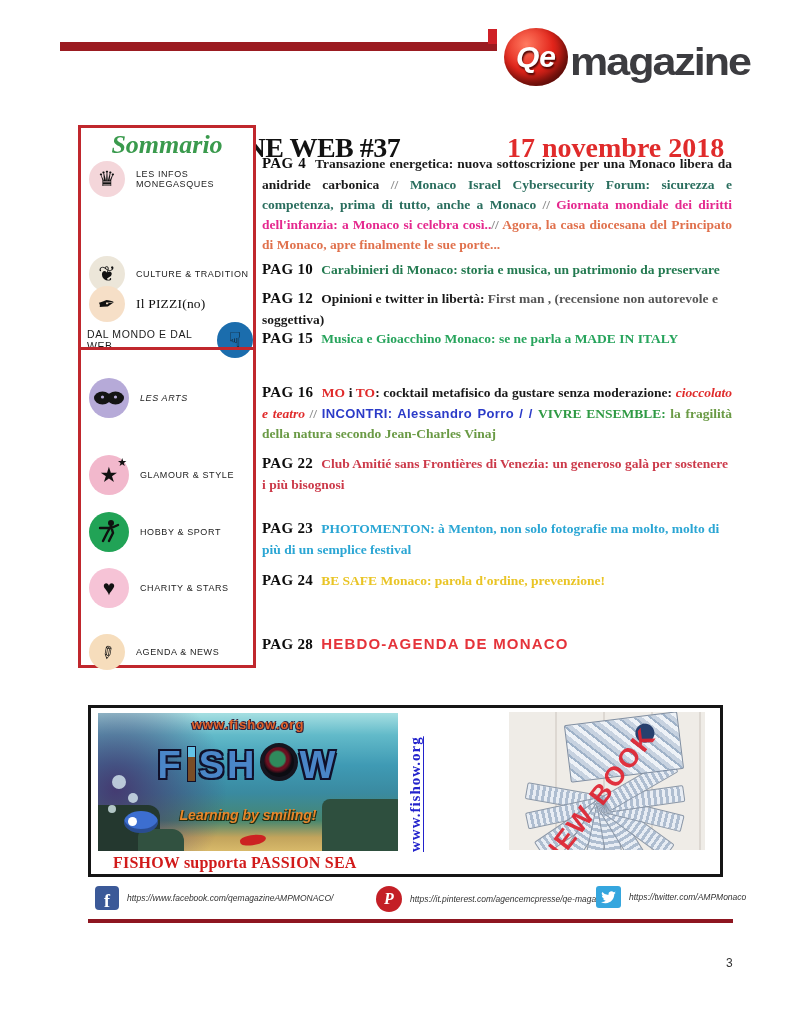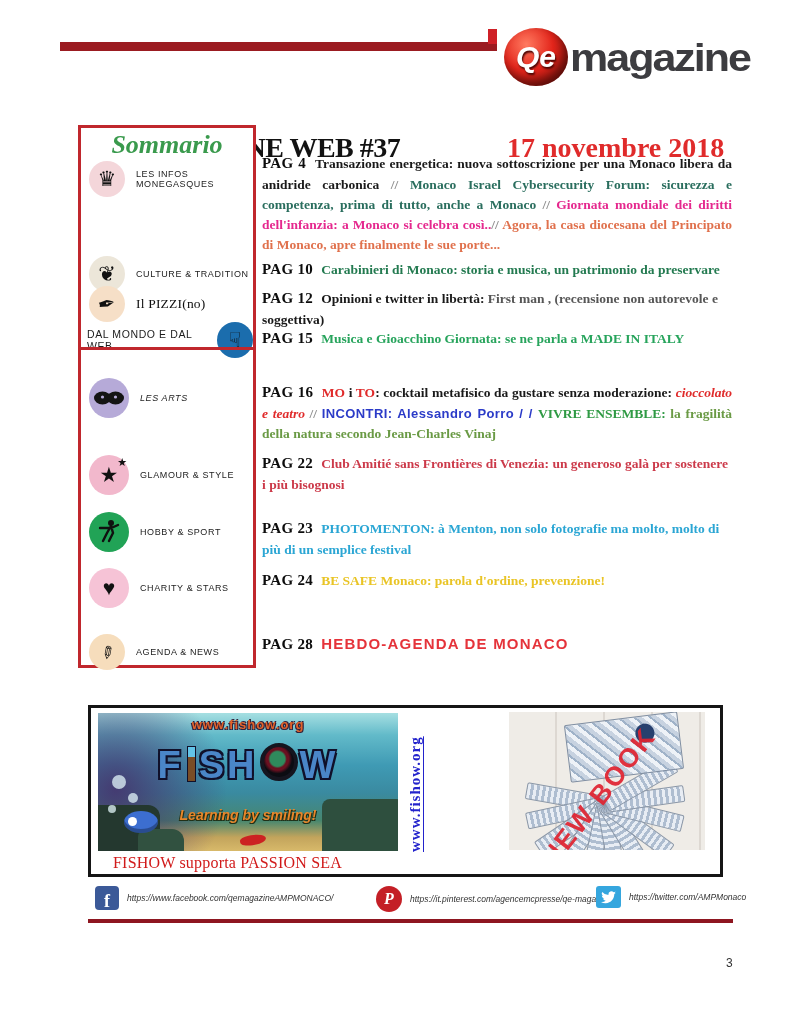--- a/index.html
+++ b/index.html
@@ -1,21 +1,21 @@
 <!DOCTYPE html>
 <html><head>
 <meta charset="utf-8">
 <style>
   html,body{margin:0;padding:0;background:#fff;}
   .page{position:relative;width:791px;height:1024px;margin:0 auto;background:#fff;
         font-family:"Liberation Serif",serif;overflow:hidden;}
 
   
   .topbar{position:absolute;left:60px;top:42px;width:437px;height:9px;background:#9b1b21;}
-  .logo{position:absolute;left:504px;top:28px;display:flex;align-items:center;}
+  .logo{position:absolute;left:504px;top:28px;display:flex;align-items:flex-end;}
   .logo-chip{position:absolute;left:488px;top:29px;width:9px;height:15px;background:#cf2027;}
   .logo-oval{width:64px;height:58px;border-radius:50%;
       background:radial-gradient(circle at 35% 28%,#ff7a60 0%,#e3251b 45%,#7c0d08 100%);
       display:flex;align-items:center;justify-content:center;
       box-shadow:inset -4px -6px 10px rgba(0,0,0,.45);}
   .logo-oval span{color:#fff;font-family:"Liberation Sans",sans-serif;font-weight:bold;
       font-style:italic;font-size:30px;text-shadow:1px 2px 2px #4a0503;}
   .logo-name{font-family:"Liberation Sans",sans-serif;font-weight:bold;color:#3c3c40;
       font-size:43px;letter-spacing:-2px;margin-left:2px;transform:scaleY(.92);}
   .page-title{position:absolute;left:82px;top:132px;font-size:28px;font-weight:bold;
@@ -102,21 +102,21 @@
       font-family:"Liberation Sans",sans-serif;font-weight:bold;font-size:38px;color:#4a86c8;
       letter-spacing:3px;text-shadow:2px 2px 0 #10102a,-2px 2px 0 #10102a,2px -2px 0 #10102a,-2px -2px 0 #10102a;}
   .brush{display:inline-block;width:7px;height:34px;margin:0 3px;vertical-align:-4px;
       background:linear-gradient(180deg,#63c4e8 0 30%,#7a4d26 30% 100%);border:1px solid #10102a;}
   .lens{display:inline-block;width:30px;height:30px;border-radius:50%;vertical-align:-3px;
       margin:0 2px;border:4px solid #15151f;
       background:radial-gradient(circle at 45% 40%,#2f8a5c 0 30%,#6a1020 38% 46%,#0c0c12 60%);}
   .fishow-tag{position:absolute;left:0;bottom:28px;width:100%;text-align:center;
       font-family:"Liberation Sans",sans-serif;font-weight:bold;font-style:italic;font-size:14px;
       color:#e8862a;text-shadow:1px 1px 0 #203018,-1px 1px 0 #203018;}
-  .fishow-caption{position:absolute;left:22px;top:146px;font-size:16px;font-weight:normal;
+  .fishow-caption{position:absolute;left:22px;top:146px;font-size:16px;font-weight:bold;
       color:#d11a1a;letter-spacing:.2px;}
   .fishow-side{position:absolute;left:316px;top:8px;height:136px;display:flex;align-items:center;
       writing-mode:vertical-rl;transform:rotate(180deg);
       font-size:15px;font-weight:bold;color:#2323cc;text-decoration:underline;letter-spacing:1px;}
   .bookpanel{position:absolute;left:418px;top:4px;width:196px;height:138px;overflow:hidden;
       background:repeating-linear-gradient(90deg,#efece7 0 46px,#ddd8d2 46px 48px),
                  repeating-linear-gradient(0deg,rgba(0,0,0,0) 0 44px,rgba(0,0,0,.06) 44px 46px),#efece7;}
   .bk{position:absolute;left:96px;top:84px;width:78px;height:15px;border-radius:2px;
       transform-origin:0 50%;border:1px solid #8a97a8;
       background:repeating-linear-gradient(90deg,#aebdd0 0 3px,#e8edf4 3px 6px);}
@@ -240,21 +240,21 @@
           <span class="pencil-glyph">✏</span>
         </span>
       <span class="slabel">AGENDA &amp; NEWS</span>
     </div>
   </div>
 
   <div class="toc">
       <div class="entry e-pag4"><span class="pag">PAG 4 </span><span class="sg-black">Transazione energetica: nuova sottoscrizione per una Monaco libera da anidride carbonica </span><span class="sg-slash">// </span><span class="sg-teal">Monaco Israel Cybersecurity Forum: sicurezza e competenza, prima di tutto, anche a Monaco </span><span class="sg-slash">// </span><span class="sg-magenta">Giornata mondiale dei diritti dell'infanzia: a Monaco si celebra così..</span><span class="sg-slash">// </span><span class="sg-coral">Agora, la casa diocesana del Principato di Monaco, apre finalmente le sue porte...</span></div>
       <div class="entry e-pag10"><span class="pag">PAG 10 </span><span class="sg-greendark">Carabinieri di Monaco: storia e musica, un patrimonio da preservare</span></div>
       <div class="entry e-pag12"><span class="pag">PAG 12 </span><span class="sg-black">Opinioni e twitter in libertà: </span><span class="sg-gray">First man , (recensione non autorevole e </span><span class="sg-black">soggettiva)</span></div>
-      <div class="entry e-pag15"><span class="pag">PAG 15 </span><span class="sg-greenmid">Musica e Gioacchino Giornata: se ne parla a MADE IN ITALY</span></div>
+      <div class="entry e-pag15"><span class="pag">PAG 15 </span><span class="sg-greenmid">Musica e Gioacchino Monaco: se ne parla a MADE IN ITALY</span></div>
       <div class="entry e-pag16"><span class="pag">PAG 16 </span><span class="sg-red">MO</span><span class="sg-black"> i </span><span class="sg-red">TO</span><span class="sg-black">: cocktail metafisico da gustare senza moderazione: </span><span class="sg-redital">cioccolato e teatro </span><span class="sg-slash">// </span><span class="sg-bluesans">INCONTRI: Alessandro Porro / / </span><span class="sg-greenkelly">VIVRE ENSEMBLE: </span><span class="sg-greenolive">la fragilità della natura secondo Jean-Charles Vinaj</span></div>
       <div class="entry e-pag22"><span class="pag">PAG 22 </span><span class="sg-crimson">Club Amitié sans Frontières di Venezia: un generoso galà per sostenere i più bisognosi</span></div>
       <div class="entry e-pag23"><span class="pag">PAG 23 </span><span class="sg-cyan">PHOTOMENTON: à Menton, non solo fotografie ma molto, molto di più di un semplice festival</span></div>
       <div class="entry e-pag24"><span class="pag">PAG 24 </span><span class="sg-gold">BE SAFE Monaco: parola d'ordine, prevenzione!</span></div>
       <div class="entry e-pag28"><span class="pag">PAG 28 </span><span class="sg-redslab">HEBDO-AGENDA DE MONACO</span></div>
     </div>
 
   <div class="banner">
     <div class="fishow-art">
       <div class="rock l"></div>

